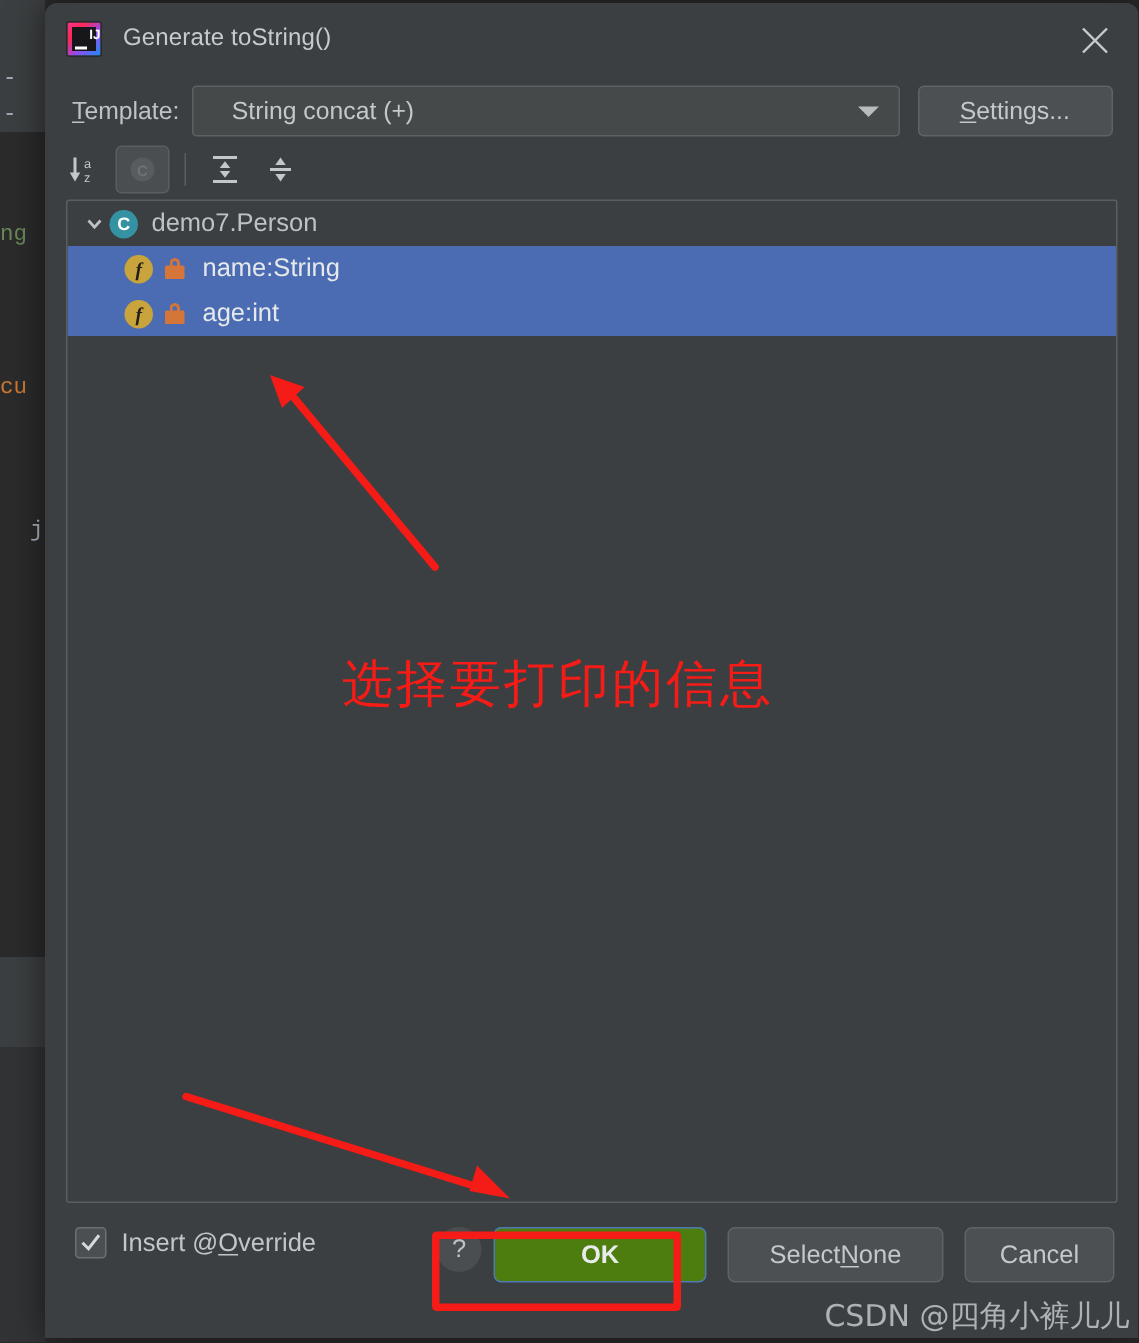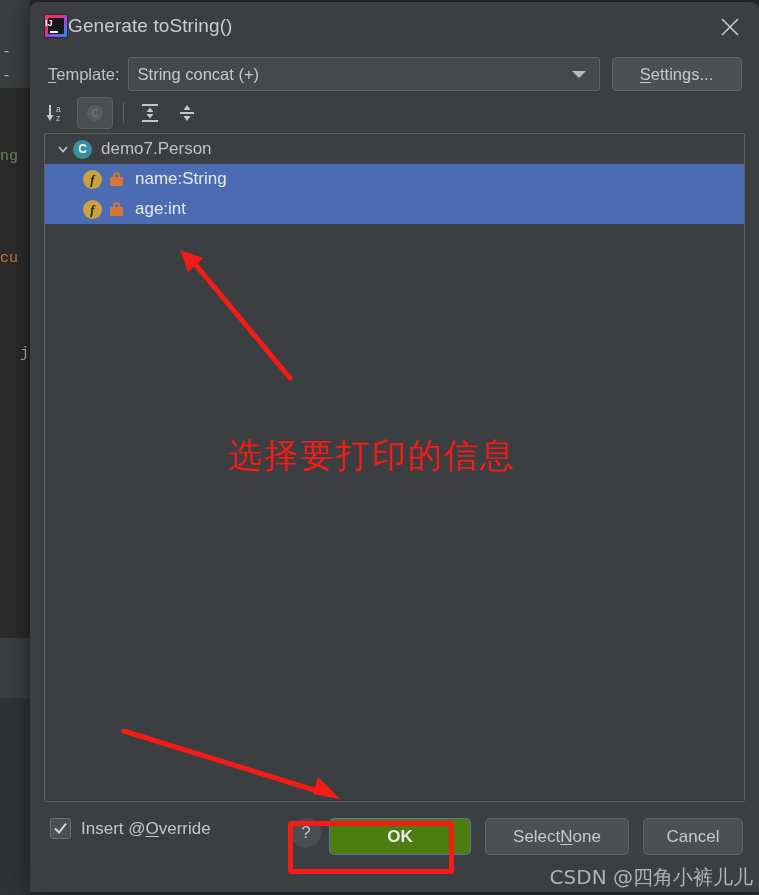--- a/index.html
+++ b/index.html
@@ -123,32 +123,33 @@
   }
   #app-icon .ij-text {
     position: absolute;
     left: 0; top: 0;
     width: 22px; height: 16px;
     color: #fff;
     font-family: "Liberation Sans", sans-serif;
     font-size: 9px;
     font-weight: bold;
     line-height: 17px;
-    text-align: left;
+    text-align: right;
     letter-spacing: 0px;
   }
   #app-icon .ij-bar {
     position: absolute;
     left: 5px; bottom: 4px;
     width: 8px; height: 2px;
     background: #fff;
   }
   #dialog-title {
+    margin-left: 14px;
     color: #c8cbcd;
-    font-size: 19px;
+    font-size: 16px;
     letter-spacing: 0.1px;
   }
   #close-button {
     position: absolute;
     right: 12px; top: 8px;
     width: 34px; height: 32px;
     cursor: pointer;
   }
   #close-button svg { display: block; margin: 6px auto; }
 
@@ -176,20 +177,21 @@
     display: flex;
     align-items: center;
     position: relative;
     cursor: pointer;
     max-width: 470px;
   }
   #template-value {
     color: #c5c8ca;
     font-size: 16.5px;
     padding-left: 9px;
+    margin-left: 17px;
   }
   #combo-arrow {
     position: absolute;
     right: 13px; top: 13px;
     width: 0; height: 0;
     border-left: 7px solid transparent;
     border-right: 7px solid transparent;
     border-top: 7px solid #b9bcbe;
   }
   #settings-button {

